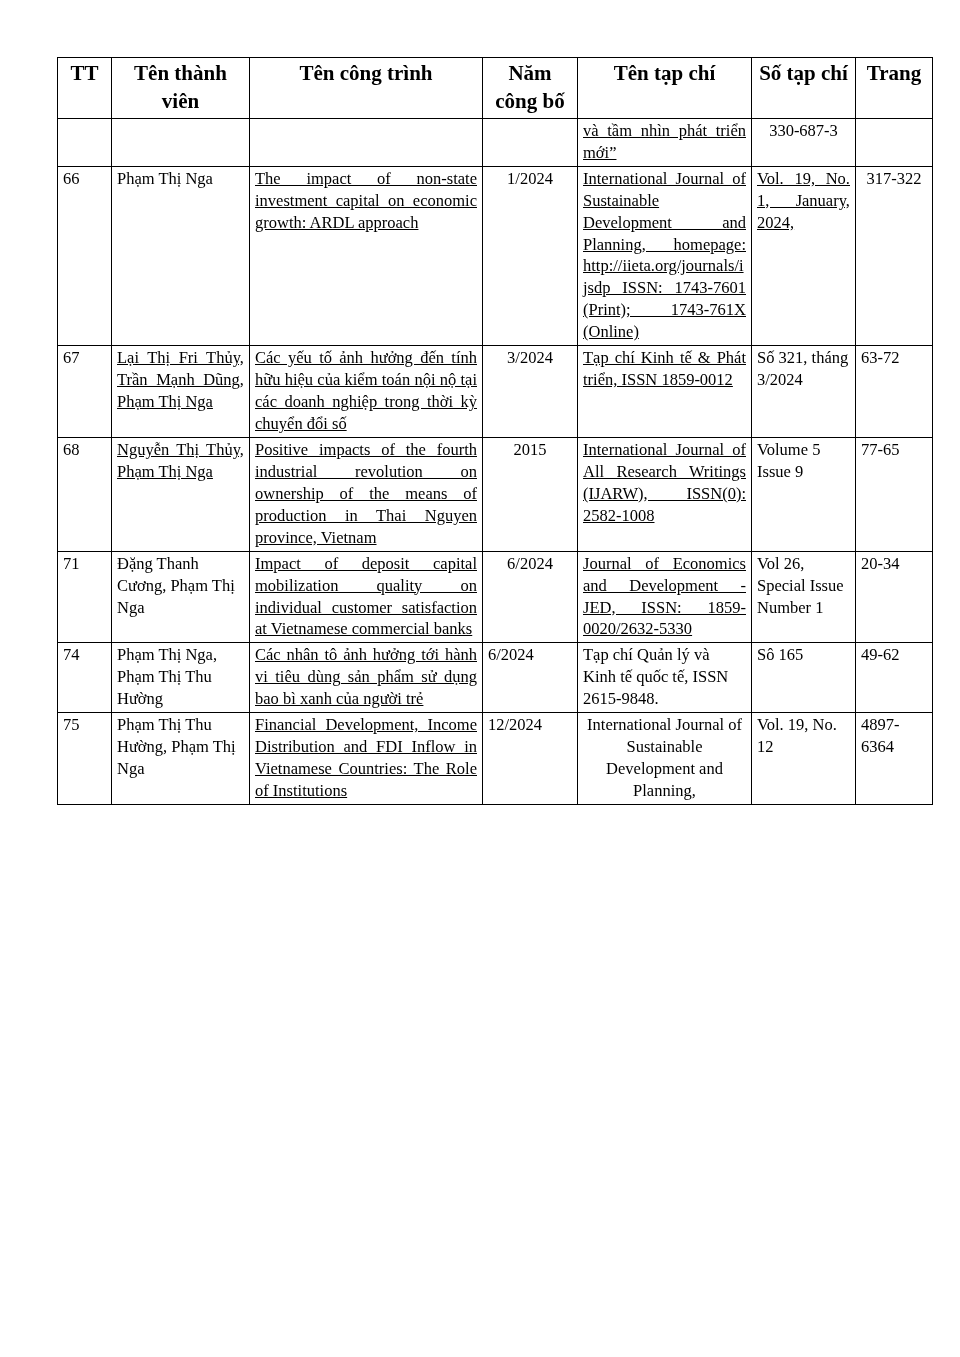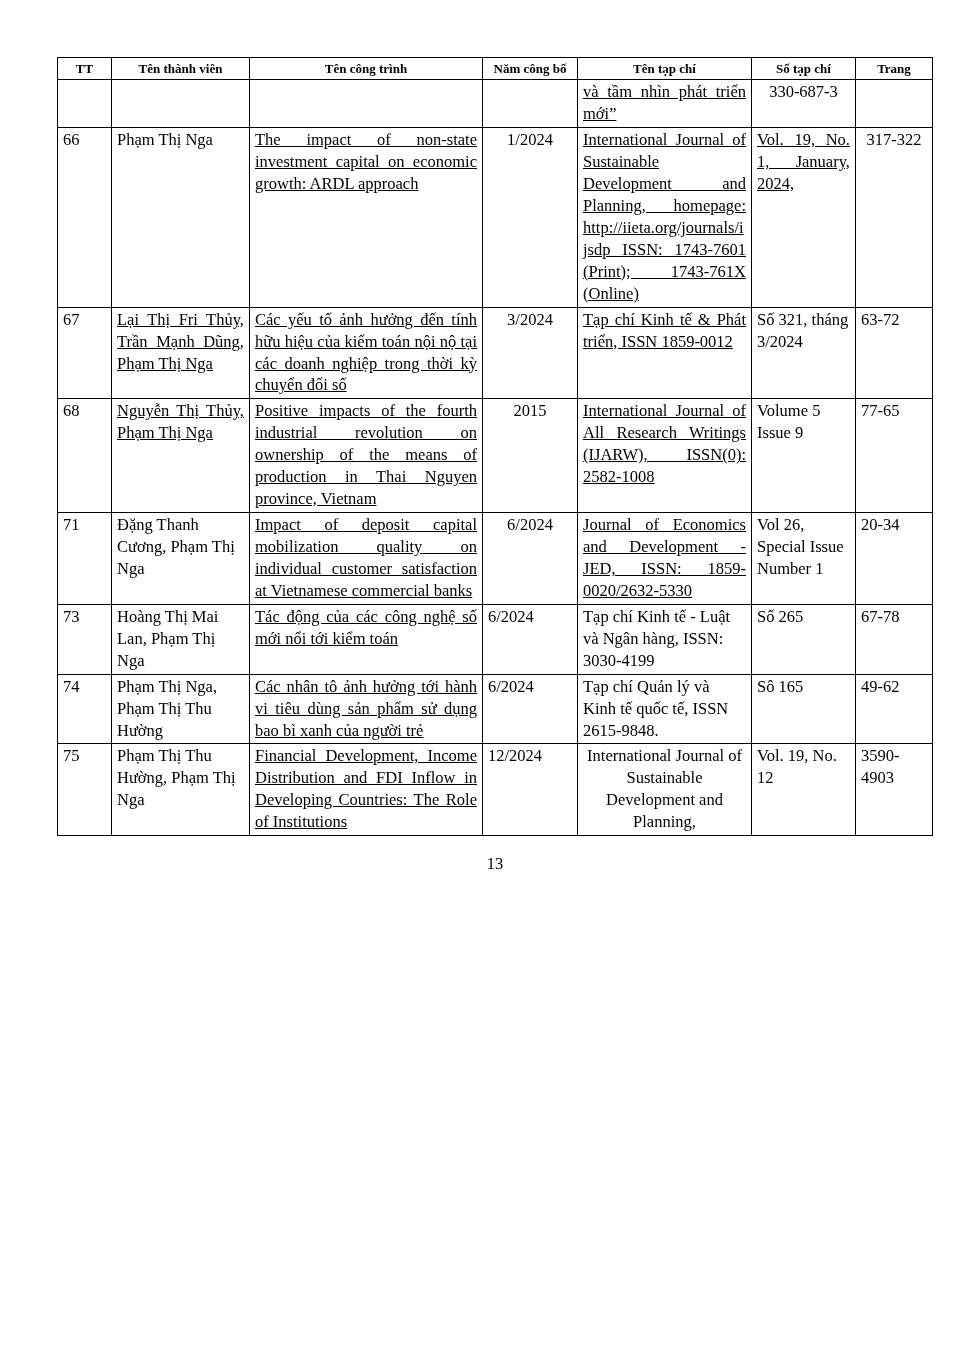--- a/index.html
+++ b/index.html
@@ -27,21 +27,21 @@
     vertical-align: top;
     font-size: 16.5px;
     line-height: 1.33;
     padding: 1px 5px 2px 5px;
     overflow-wrap: break-word;
     word-wrap: break-word;
   }
   .pub-table th {
     font-weight: bold;
     text-align: center;
-    font-size: 13px;
+    font-size: 21px;
     padding: 2px 3px;
   }
   col.c-tt      { width: 54px; }
   col.c-member  { width: 138px; }
   col.c-work    { width: 233px; }
   col.c-year    { width: 95px; }
   col.c-journal { width: 174px; }
   col.c-issue   { width: 104px; }
   col.c-pages   { width: 77px; }
 
@@ -123,43 +123,33 @@
         <tr>
           <td class="al-center">71</td>
           <td class="al-center">Đặng Thanh Cương, Phạm Thị Nga</td>
           <td class="al-justify">Impact of deposit capital mobilization quality on individual customer satisfaction at Vietnamese commercial banks</td>
           <td class="al-left">6/2024</td>
           <td class="al-justify">Journal of Economics and Development - JED, ISSN: 1859-0020/2632-5330</td>
           <td class="al-center spaced">Vol 26, Special Issue Number 1</td>
           <td class="al-center">20-34</td>
         </tr>
         <tr>
-          <td class="al-center">73</td>
-          <td class="al-center">Hoàng Thị Mai Lan, Phạm Thị Nga</td>
-          <td class="al-justify">Tác động của các công nghệ số mới nổi tới kiểm toán</td>
-          <td class="al-center">6/2024</td>
-          <td class="al-center">Tạp chí Kinh tế - Luật và Ngân hàng, ISSN: 3030-4199</td>
-          <td class="al-center va-middle">Số 265</td>
-          <td class="al-center">67-78</td>
-        </tr>
-        <tr>
           <td class="al-center">74</td>
           <td class="al-center">Phạm Thị Nga, Phạm Thị Thu Hường</td>
           <td class="al-justify">Các nhân tô ảnh hưởng tới hành vi tiêu dùng sản phẩm sử dụng bao bì xanh của người trẻ</td>
           <td class="al-center">6/2024</td>
           <td class="al-center">Tạp chí Quản lý và Kinh tế quốc tế, ISSN 2615-9848.</td>
           <td class="al-center">Sô 165</td>
           <td class="al-center">49-62</td>
         </tr>
         <tr>
           <td class="al-center">75</td>
           <td class="al-center">Phạm Thị Thu Hường, Phạm Thị Nga</td>
-          <td class="al-justify">Financial Development, Income Distribution and FDI Inflow in Developing Countries: The Role of Institutions</td>
+          <td class="al-justify">Financial Development, Income Distribution and FDI Inflow in Vietnamese Countries: The Role of Institutions</td>
           <td class="al-center">12/2024</td>
           <td class="al-left">International Journal of Sustainable Development and Planning,</td>
           <td class="al-center">Vol. 19, No. 12</td>
-          <td class="al-center">3590-4903</td>
+          <td class="al-center">4897-6364</td>
         </tr>
       </tbody>
   </table>
 
-  <div class="page-number">13</div>
 </div>
 
 </body></html>

